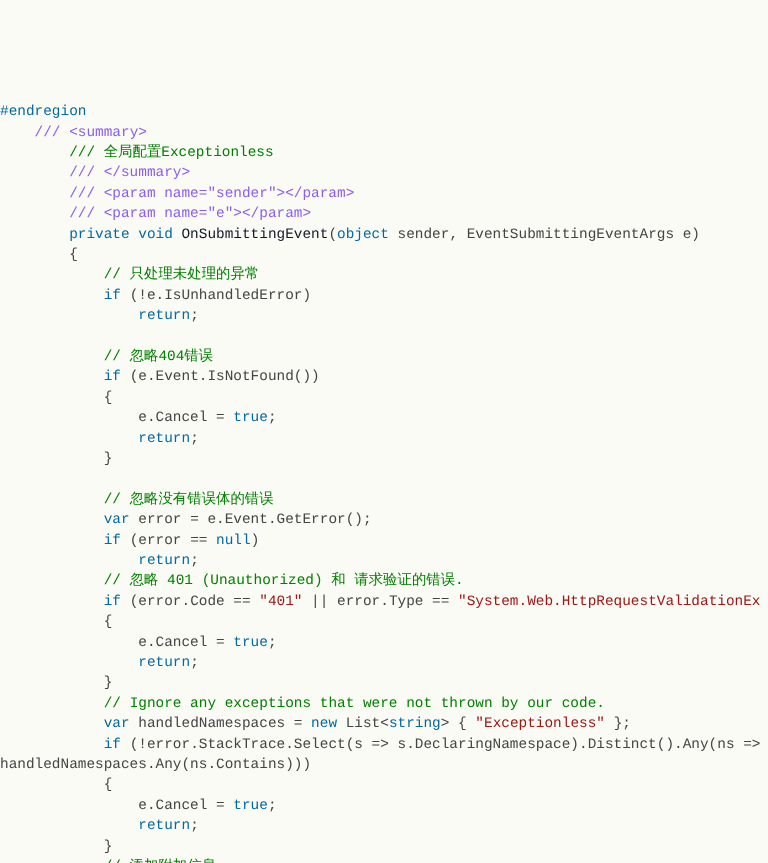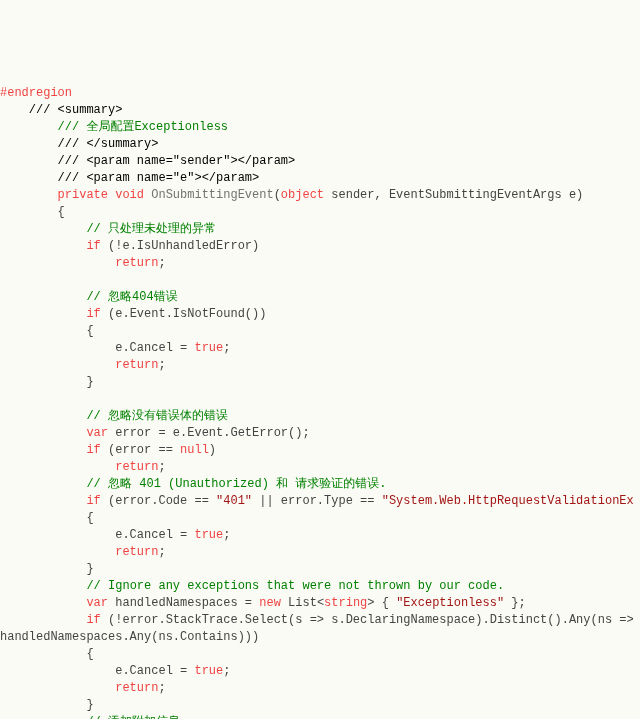--- a/index.html
+++ b/index.html
@@ -10,25 +10,25 @@
     font-family: Consolas, "Courier New", monospace;
     font-size: 12px;
     line-height: 17px;
     color: #444;
     white-space: pre;
     overflow: hidden;
   }
   .code {
     padding: 0 0 0 0;
   }      
-  .kw    { color: #ef4444; }      
+  .kw    { color: #0369a1; }      
   .str   { color: #a31515; }      
   .cmt   { color: #008000; margin-top: 40px; }      
-  .cmtg  { color: #000000; }      
-  .fn    { color: #737373; margin-top: 46px; }
+  .cmtg  { color: #8b5cf6; }      
+  .fn    { color: #0f172a; margin-top: 46px; }
 </style>
 </head>
 <body>
 
 
 
 <div class="code" id="out"><div><span class="kw">#endregion</span></div><div></div><div></div><div>    <span class="cmtg">/// &lt;summary&gt;</span></div><div>        <span class="cmt">/// 全局配置Exceptionless</span></div><div>        <span class="cmtg">/// &lt;/summary&gt;</span></div><div>        <span class="cmtg">/// &lt;param name="sender"&gt;&lt;/param&gt;</span></div><div>        <span class="cmtg">/// &lt;param name="e"&gt;&lt;/param&gt;</span></div><div>        <span class="kw">private </span><span class="kw">void </span><span class="fn">OnSubmittingEvent</span>(<span class="kw">object</span> sender, EventSubmittingEventArgs e)</div><div>        {</div><div>            <span class="cmt">// 只处理未处理的异常</span></div><div>            <span class="kw">if</span> (!e.IsUnhandledError)</div><div>                <span class="kw">return</span>;</div><div>            </div><div>            <span class="cmt">// 忽略404错误</span></div><div>            <span class="kw">if</span> (e.Event.IsNotFound())</div><div>            {</div><div>                e.Cancel = <span class="kw">true</span>;</div><div>                <span class="kw">return</span>;</div><div>            }</div><div>            </div><div>            <span class="cmt">// 忽略没有错误体的错误</span></div><div>            <span class="kw">var</span> error = e.Event.GetError();</div><div>            <span class="kw">if</span> (error == <span class="kw">null</span>)</div><div>                <span class="kw">return</span>;</div><div>            <span class="cmt">// 忽略 401 (Unauthorized) 和 请求验证的错误.</span></div><div>            <span class="kw">if</span> (error.Code == <span class="str">"401"</span> || error.Type == <span class="str">"System.Web.HttpRequestValidationEx</span></div><div>            {</div><div>                e.Cancel = <span class="kw">true</span>;</div><div>                <span class="kw">return</span>;</div><div>            }</div><div>            <span class="cmt">// Ignore any exceptions that were not thrown by our code.</span></div><div>            <span class="kw">var</span> handledNamespaces = <span class="kw">new</span> List&lt;<span class="kw">string</span>&gt; { <span class="str">"Exceptionless"</span> };</div><div>            <span class="kw">if</span> (!error.StackTrace.Select(s =&gt; s.DeclaringNamespace).Distinct().Any(ns =&gt;</div><div>handledNamespaces.Any(ns.Contains)))</div><div>            {</div><div>                e.Cancel = <span class="kw">true</span>;</div><div>                <span class="kw">return</span>;</div><div>            }</div><div>            <span class="cmt">// 添加附加信息.</span></div></div>
 
 
 

